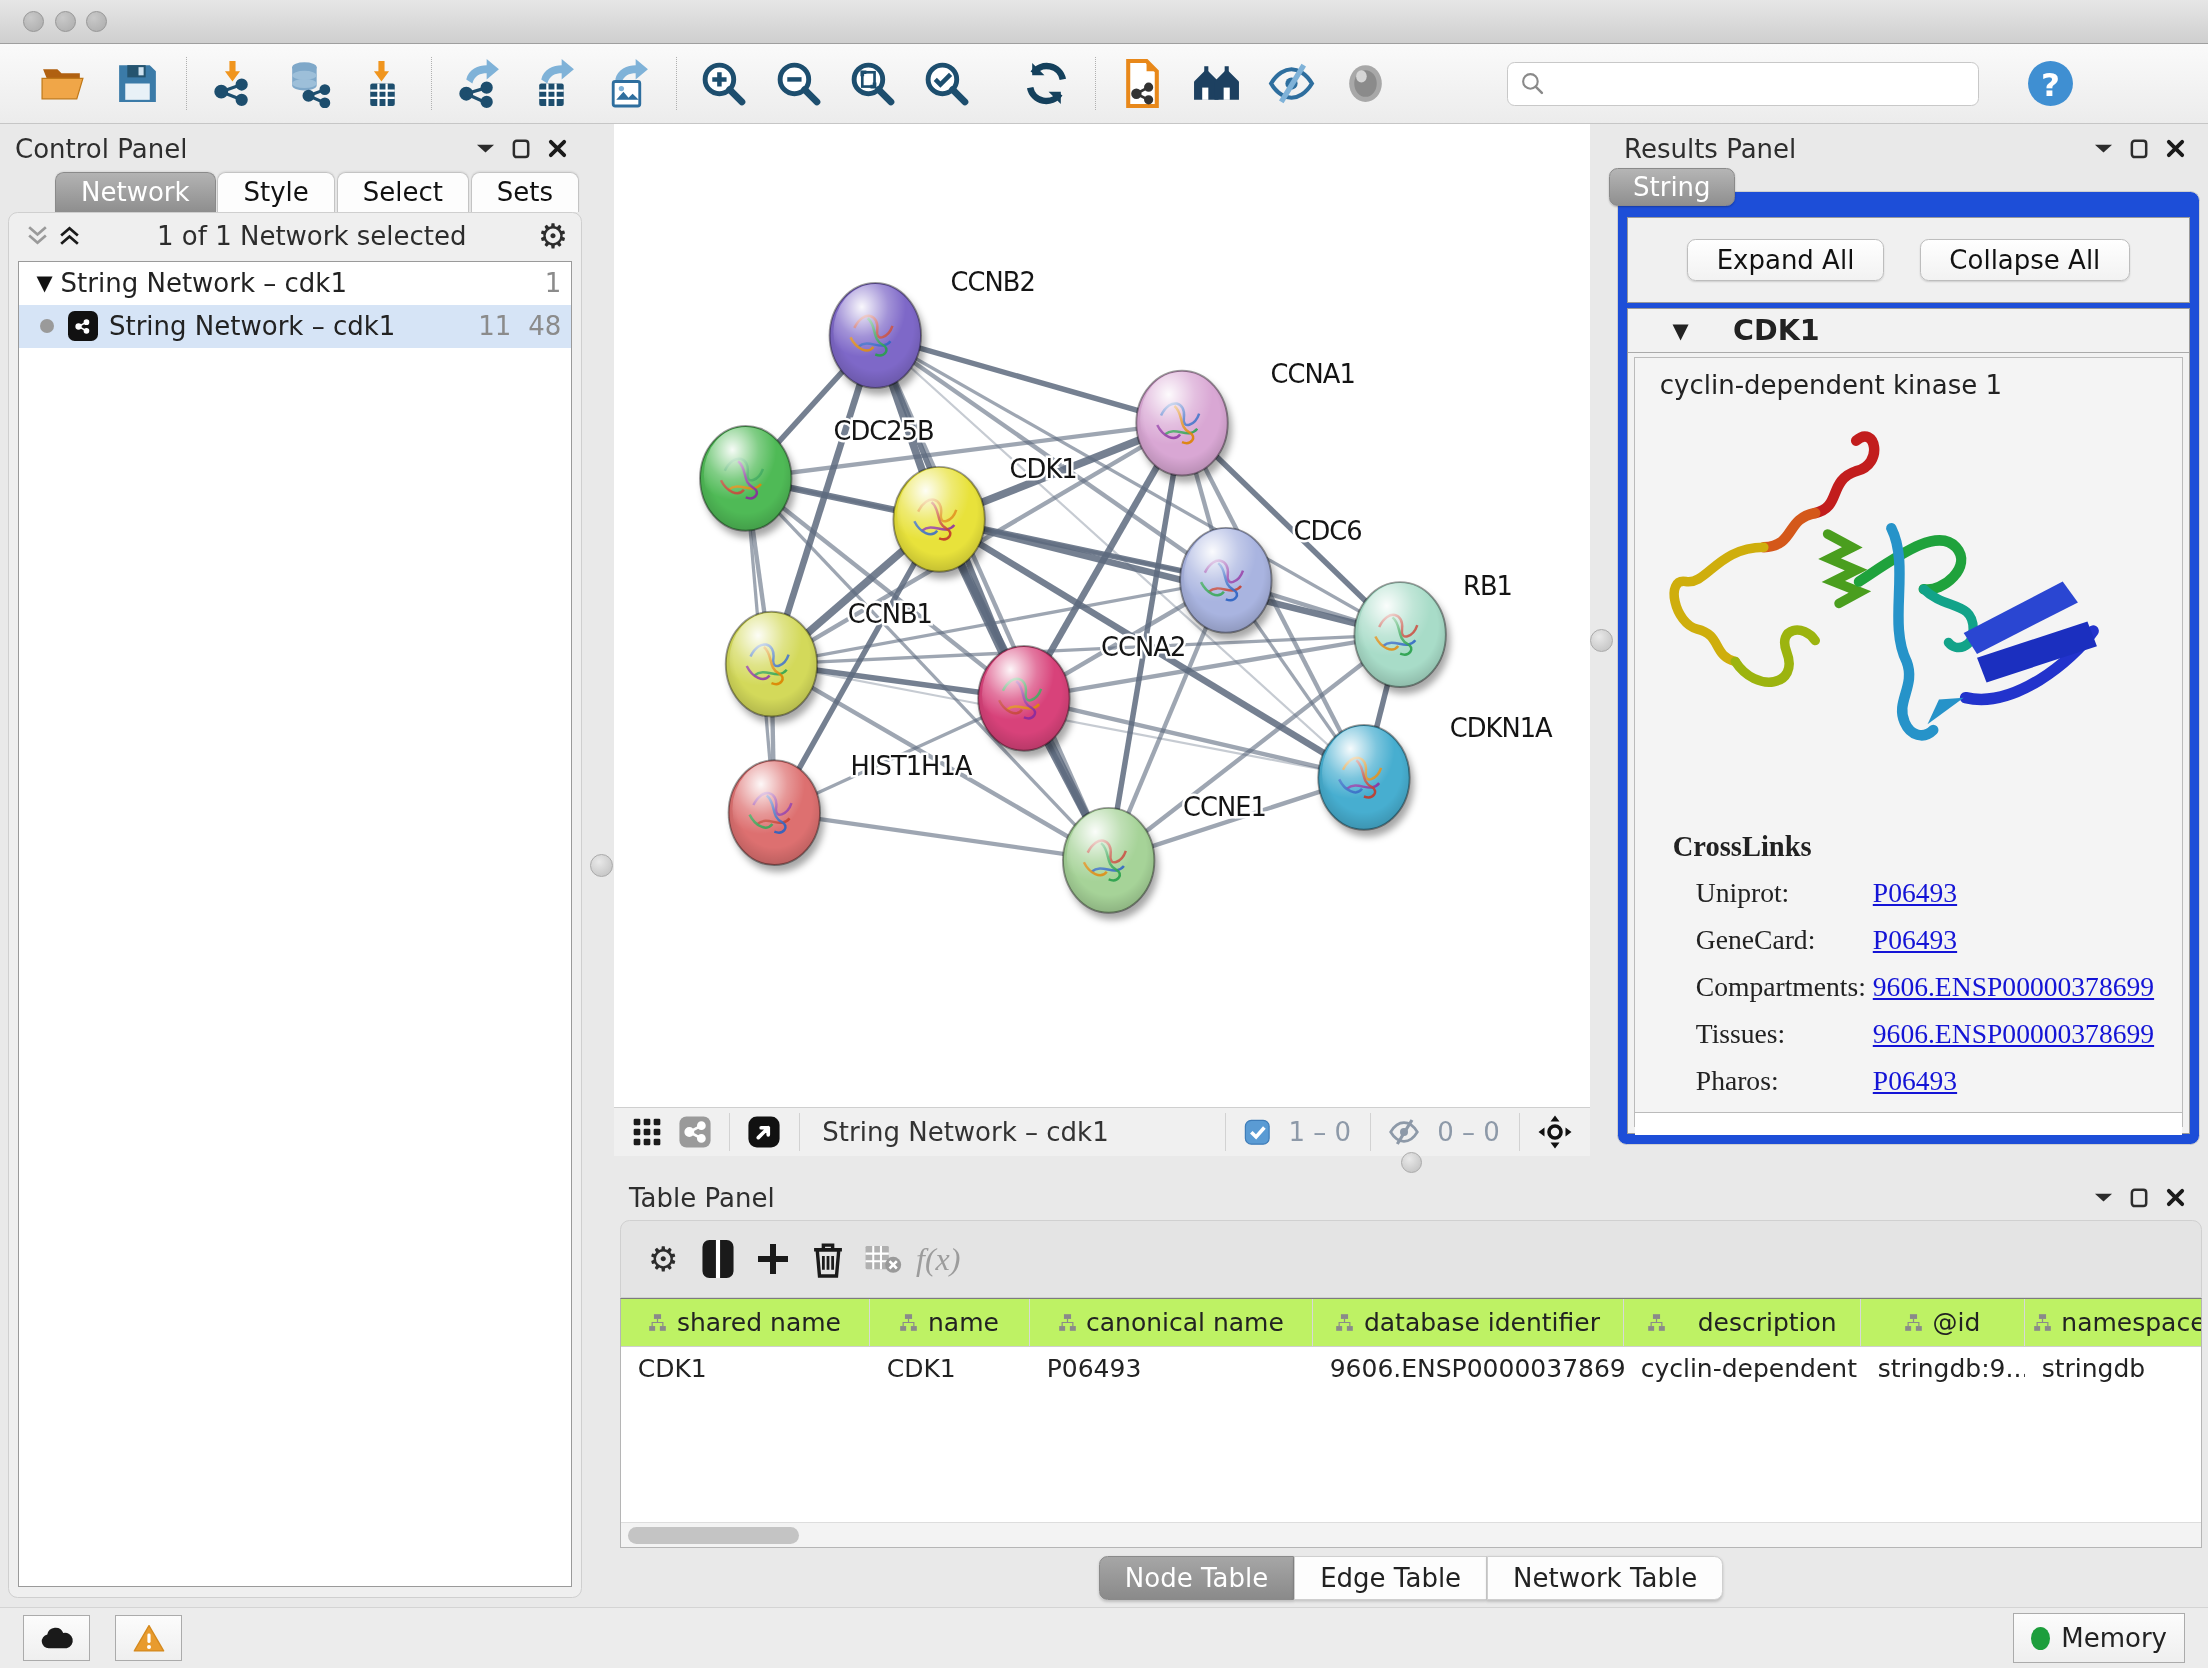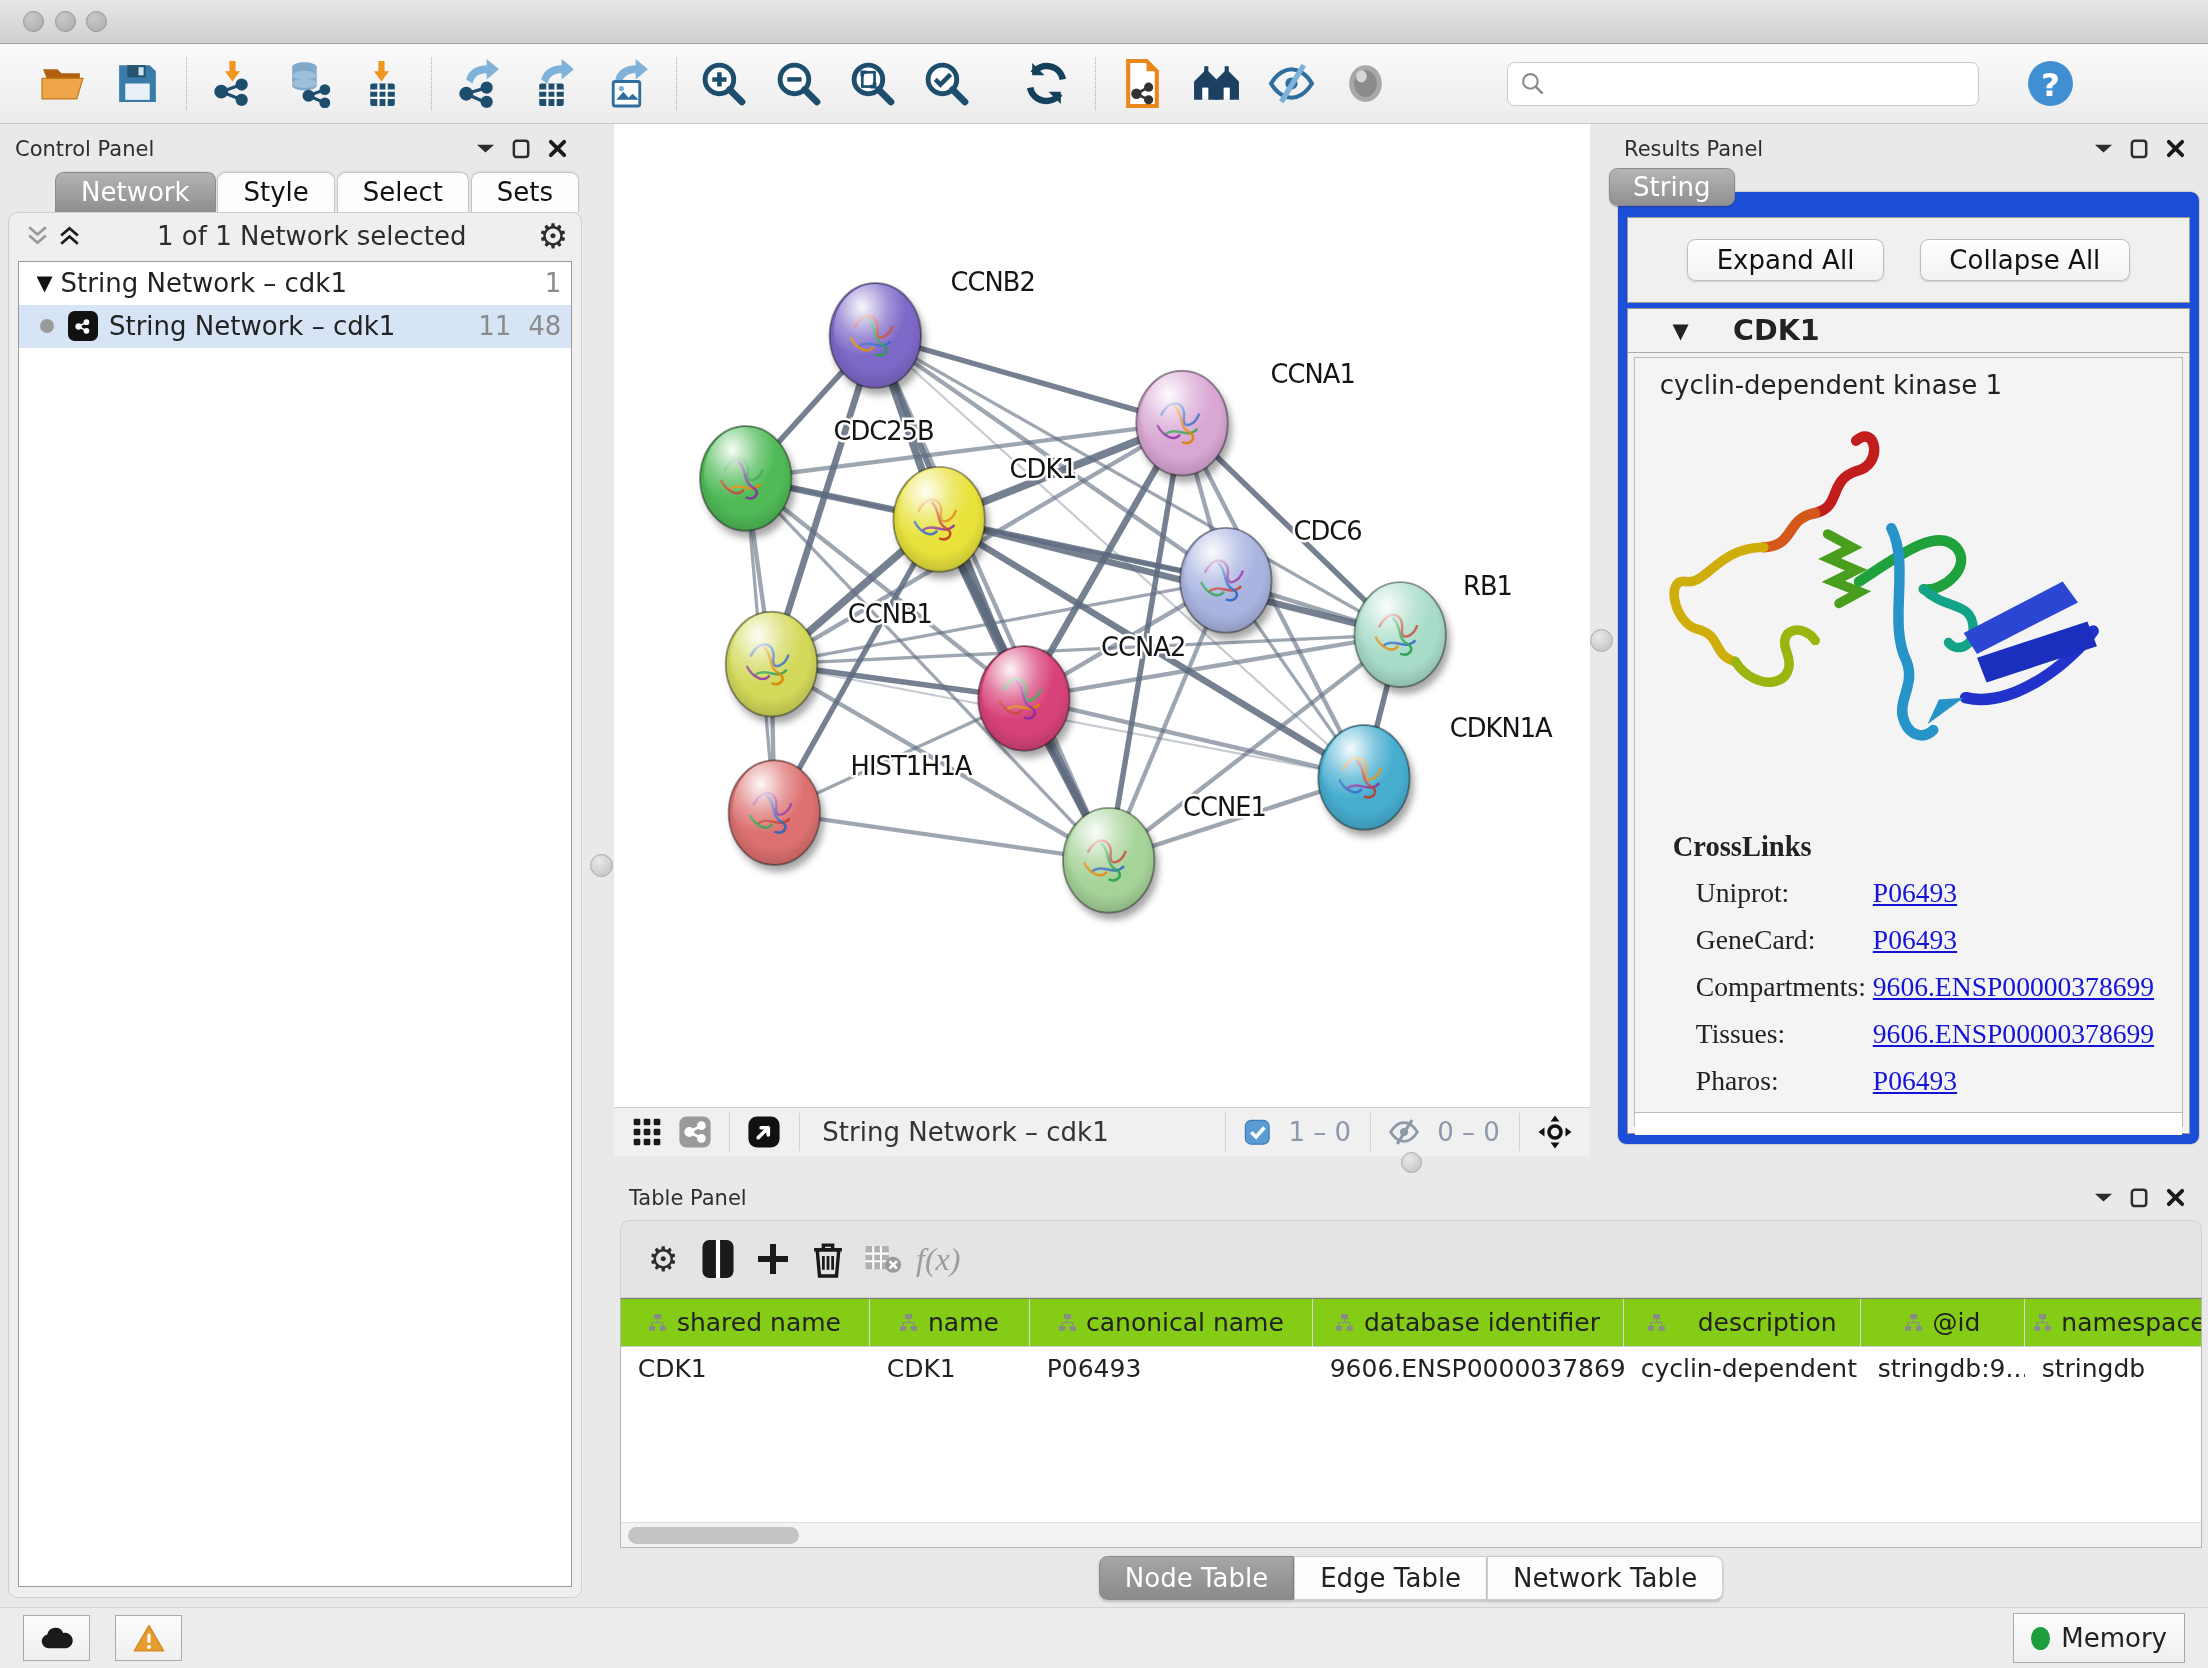--- a/index.html
+++ b/index.html
@@ -26,21 +26,21 @@
   .main { flex:1; display:flex; min-height:0; }
   .vsplit { width:24px; background:#e9e9e9; position:relative; flex:none; }
   .vsplit .knob, .hsplit .knob { width:23px; height:23px; border-radius:50%; background:radial-gradient(circle at 38% 32%,#e9e9e9,#bdbdbd); border:1px solid #aaa; position:absolute; }
   .vsplit .knob { left:0; top:50%; margin-top:-11.4px; }
   .hsplit { height:15px; position:relative; flex:none; background:#e9e9e9; }
   .hsplit .knob { left:50%; top:-3.8px; width:21px; height:21px; margin-left:-10.5px; }
 
   
   .cpanel { width:590px; flex:none; display:flex; flex-direction:column; padding-top:5.7px; }
   .phead { height:38px; display:flex; align-items:center; padding:0 15px; flex:none; }
-  .phead .ptitle { font-size:21px; color:#2e2e2e; }
+  .phead .ptitle { font-size:26px; color:#2e2e2e; }
   .phead .sp { flex:1; }
   .picon { width:36px; height:28.5px; display:flex; align-items:center; justify-content:center; cursor:pointer; }
   .tabsrow { display:flex; align-items:flex-end; height:44px; padding-left:55px; flex:none; position:relative; z-index:2; }
   .tab { height:40px; padding:0 25px; font-size:26px; display:flex; align-items:center; justify-content:center; background:#fdfdfd; border:1px solid #c4c4c4; border-bottom:none; border-radius:8.6px 8.6px 0 0; margin-right:1.9px; cursor:pointer; color:#111; box-shadow:0 -1px 1.9px rgba(0,0,0,.07); }
   .tab.sel { background:linear-gradient(#b3b3b3,#8e8e8e); color:#fff; border-color:#8a8a8a; }
   .cbody { flex:1; margin:0 7.6px 9.5px 7.6px; background:#efefef; border:1px solid #cfcfcf; border-radius:9.5px; display:flex; flex-direction:column; min-height:0; position:relative; z-index:1; }
   .cbody-head { height:46px; display:flex; align-items:center; padding:0 13.3px; flex:none; }
   .cbody-head .stat { flex:1; text-align:center; font-size:26px; color:#2c2c2c; }
   .chev { width:32px; height:28.5px; cursor:pointer; display:flex; align-items:center; justify-content:center; }
   .gearchar { font-size:34px; color:#2c2c2c; line-height:1; cursor:pointer; font-family:"DejaVu Sans",sans-serif; }
@@ -85,21 +85,21 @@
   .xrow .xl { width:200px; padding-left:23px; }
   .xrow a { color:#1414d6; text-decoration:underline; }
   .rscroll { height:23px; background:#fff; border-top:1px solid #bbb; flex:none; }
 
   
   .tpanel { flex:1; display:flex; flex-direction:column; min-height:0; padding-top:7.6px; }
   .ttoolbar { margin:3.8px 5.7px 0 5.7px; background:#e4e4e4; border:1px solid #d0d0d0; border-radius:9.5px 9.5px 0 0; height:78px; display:flex; align-items:center; padding:0 15px; flex:none; }
   .ttb { width:55px; height:55px; display:flex; align-items:center; justify-content:center; cursor:pointer; }
   .fx { font-family:"Liberation Serif","DejaVu Serif",serif; font-style:italic; font-size:32px; color:#9c9c9c; }
   .tablebox { margin:0 5.7px; background:#fff; border:1px solid #b5b5b5; border-top:1.9px solid #7c7c7c; flex:1; min-height:0; display:flex; flex-direction:column; overflow:hidden; }
-  .thead { display:flex; background:#84cc16; border-bottom:1px solid #cfcfcf; flex:none; height:48px; }
+  .thead { display:flex; background:#bef264; border-bottom:1px solid #cfcfcf; flex:none; height:48px; }
   .th { display:flex; align-items:center; justify-content:center; gap:9.5px; font-size:25px; color:#222; border-right:1px solid #d8d8d8; overflow:hidden; white-space:nowrap; flex:none; cursor:pointer; }
   .trowdata { display:flex; height:42px; flex:none; }
   .td { font-size:25px; display:flex; align-items:center; padding-left:17px; overflow:hidden; white-space:nowrap; flex:none; cursor:pointer; }
   .tfill { flex:1; }
   .hscroll { height:25px; background:#f3f3f3; border-top:1px solid #ddd; flex:none; position:relative; }
   .hthumb { position:absolute; left:7.6px; top:3.8px; width:171px; height:17px; border-radius:8.6px; background:#c4c4c4; }
   .ttabs { height:59px; display:flex; justify-content:center; align-items:flex-start; gap:0; flex:none; padding-top:7.6px; }
   .ttab { height:44px; padding:0 25px; font-size:26px; display:flex; align-items:center; background:#fdfdfd; border:1px solid #cfcfcf; cursor:pointer; box-shadow:0 1.9px 2.9px rgba(0,0,0,.18); }
   .ttab:first-child { border-radius:8.6px 0 0 8.6px; }
   .ttab:last-child { border-radius:0 8.6px 8.6px 0; }

